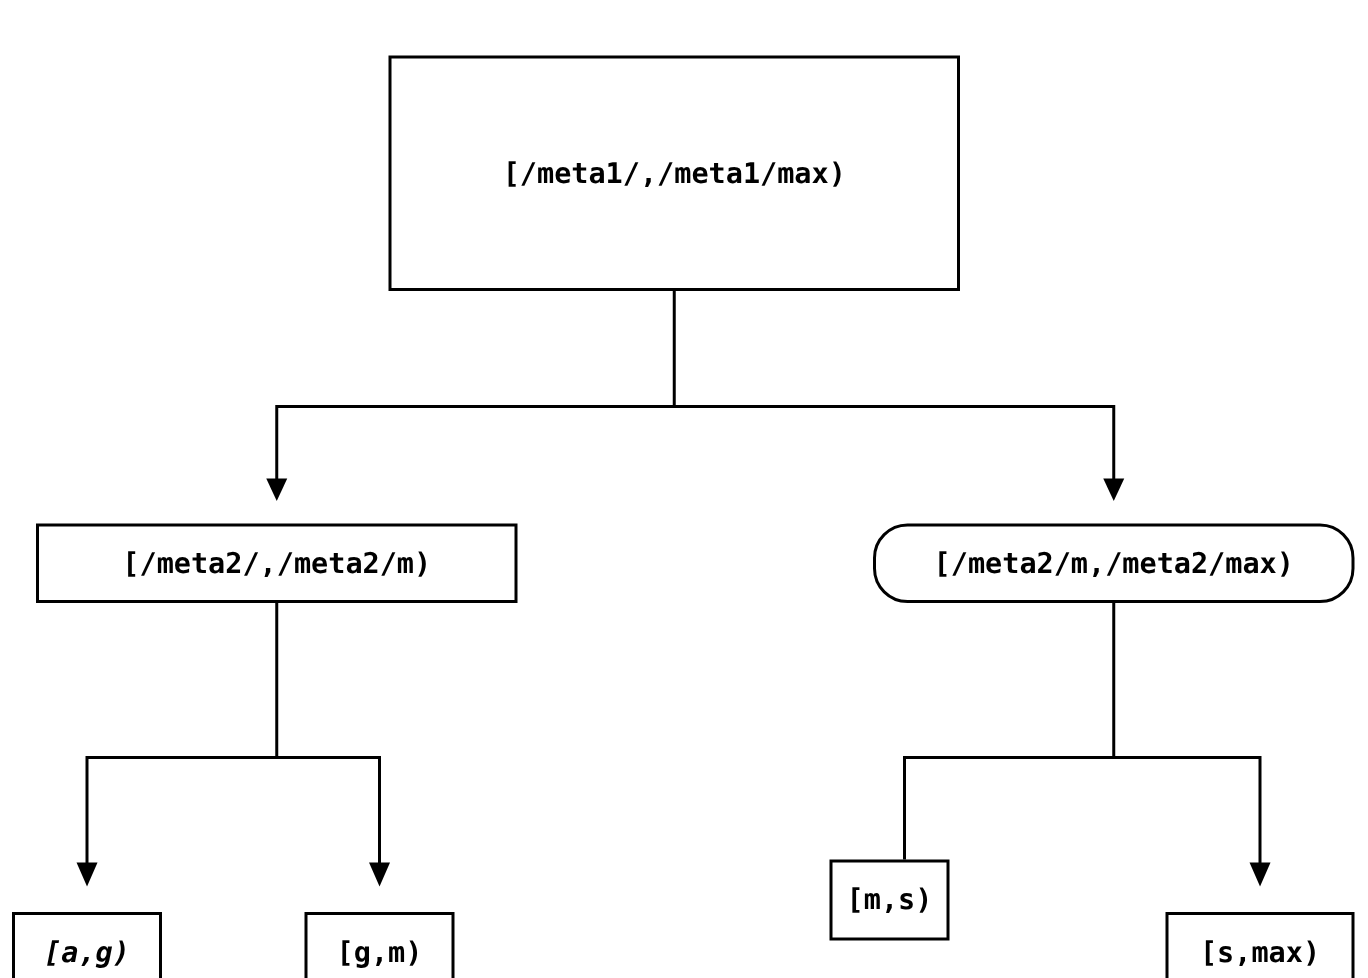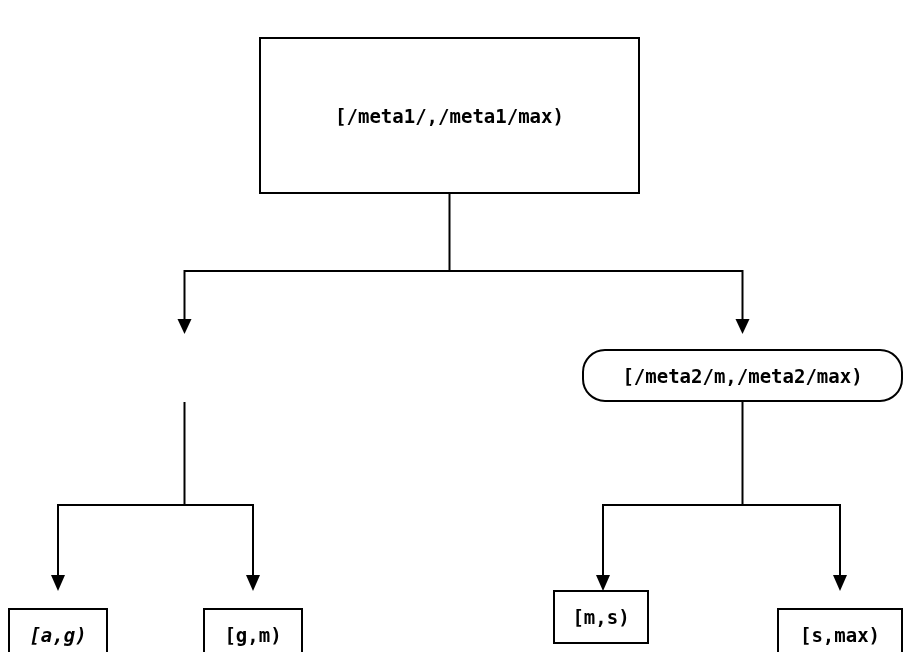--- a/index.html
+++ b/index.html
@@ -28,21 +28,21 @@
     font-weight: bold;
     font-size: 19px;
     color: #000000;
     white-space: nowrap;
   }
   .node-root       { left: 259px; top: 13px;  width: 381px; height: 157px; }
   .node-left-mid   { left: 24px;  top: 325px; width: 321px; height: 53px; }
   .node-right-mid  { left: 582px; top: 325px; width: 321px; height: 53px; border-radius: 23px; }
   .node-leaf-ag    { left: 8px;   top: 584px; width: 100px; height: 54px; font-style: italic; }
   .node-leaf-gm    { left: 203px; top: 584px; width: 100px; height: 54px; }
-  .node-leaf-ms    { left: 553px; top: 566px; width: 96px; height: 54px; }
+  .node-leaf-ms    { left: 553px; top: 549px; width: 80px; height: 54px; }
   .node-leaf-smax  { left: 777px; top: 584px; width: 126px; height: 54px; text-align: center; }
   .edges {
     position: absolute;
     left: 0; top: 0;
     width: 912px;
     height: 652px;
     pointer-events: none;
   }
 </style>
 </head>
@@ -75,20 +75,23 @@
       <polygon points="246,551 260,551 253,567"></polygon>
       <polygon points="596,551 610,551 603,567"></polygon>
       <polygon points="833,551 847,551 840,567"></polygon>
     </g>
   </svg>
 
   <div class="node node-root">
     <span>[/meta1/,/meta1/max)</span>
   </div>
 
+  <div class="node node-left-mid">
+    <span>[/meta2/,/meta2/m)</span>
+  </div>
 
   <div class="node node-right-mid">
     <span>[/meta2/m,/meta2/max)</span>
   </div>
 
   <div class="node node-leaf-ag">
     <span>[a,g)</span>
   </div>
 
   <div class="node node-leaf-gm">

